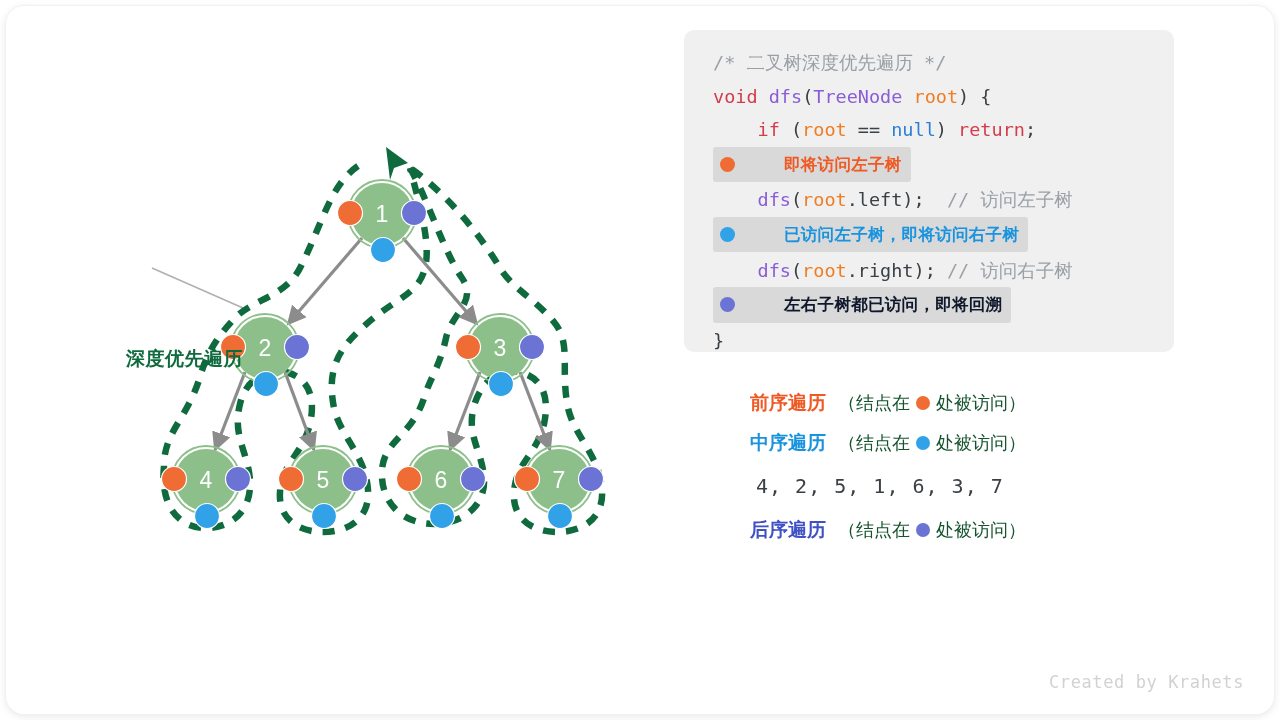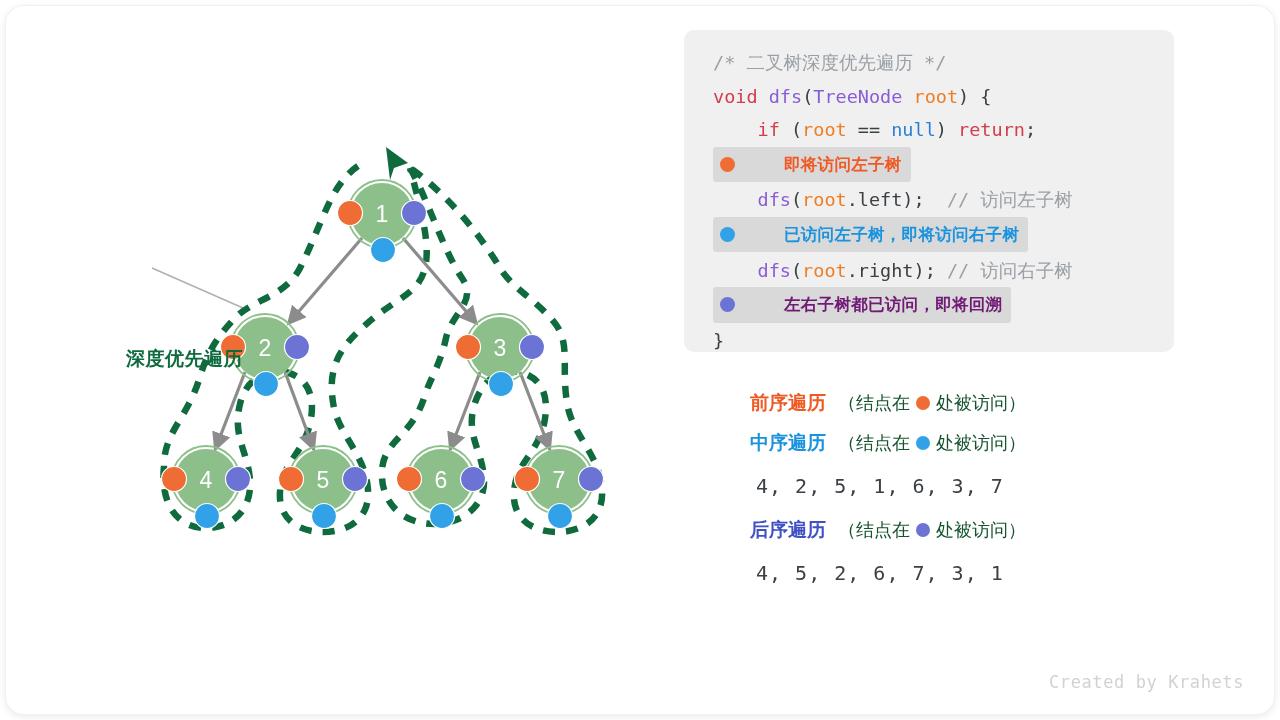--- a/index.html
+++ b/index.html
@@ -96,21 +96,21 @@
   }
   .note-badge .dot {
     width: 15px; height: 15px;
     border-radius: 50%;
     display: inline-block;
     margin-right: 7px;
     flex: 0 0 auto;
   }
   .note-pre  { color: #ef5a24; }
   .note-in   { color: #1a93de; }
-  .note-post { color: #701a75; }
+  .note-post { color: #0f172a; }
 
   
   #results {
     position: absolute;
     left: 750px;
     top: 383px;
     width: 440px;
   }
   .res-head {
     display: flex;
@@ -331,17 +331,16 @@
       </div>
       <div class="res-seq">4, 2, 5, 1, 6, 3, 7</div>
       <div class="res-head">
         <span class="res-title c-post">后序遍历</span>
         <span class="res-paren">
           <span>（结点在</span>
           <span class="res-dot" style="background: rgb(107, 116, 212);"></span>
           <span>处被访问）</span>
         </span>
       </div>
-      <div class="res-seq">4, 5, 2, 6, 7, 3, 1</div>
     </div>
 
   <div id="credit">Created by Krahets</div>
 </div>
 
 </body></html>

